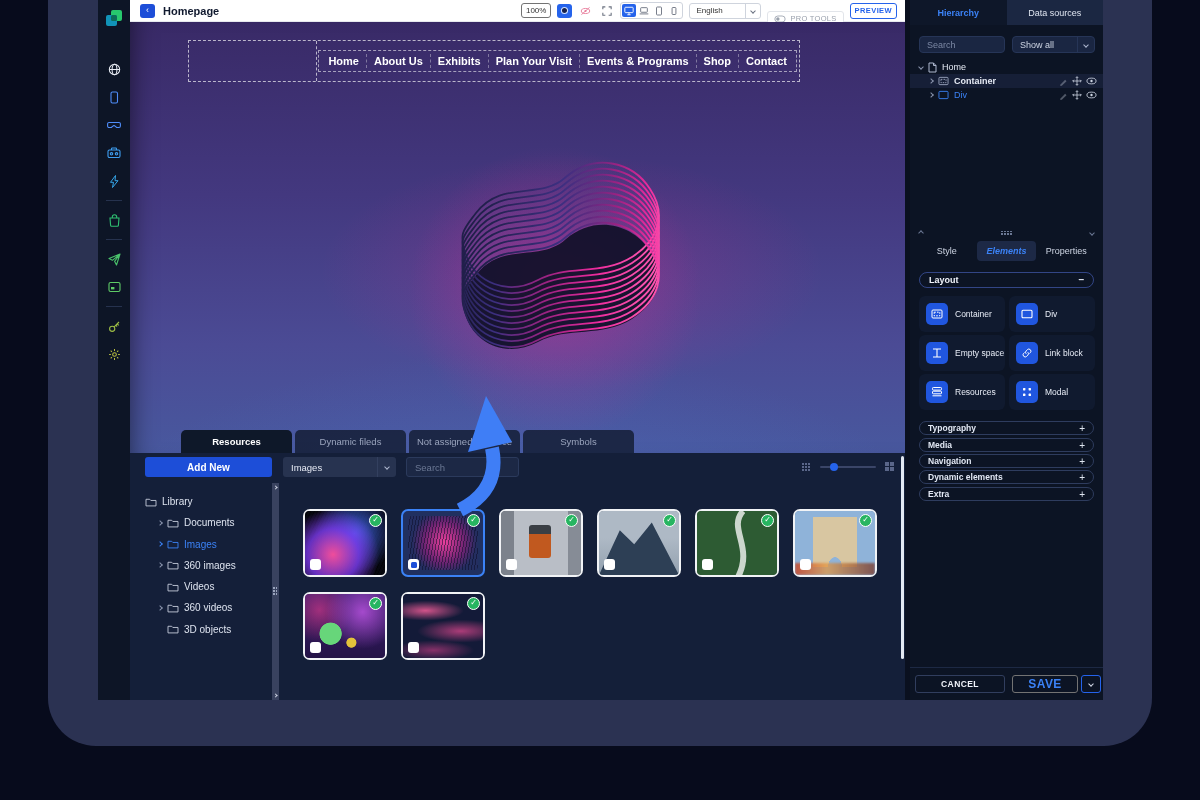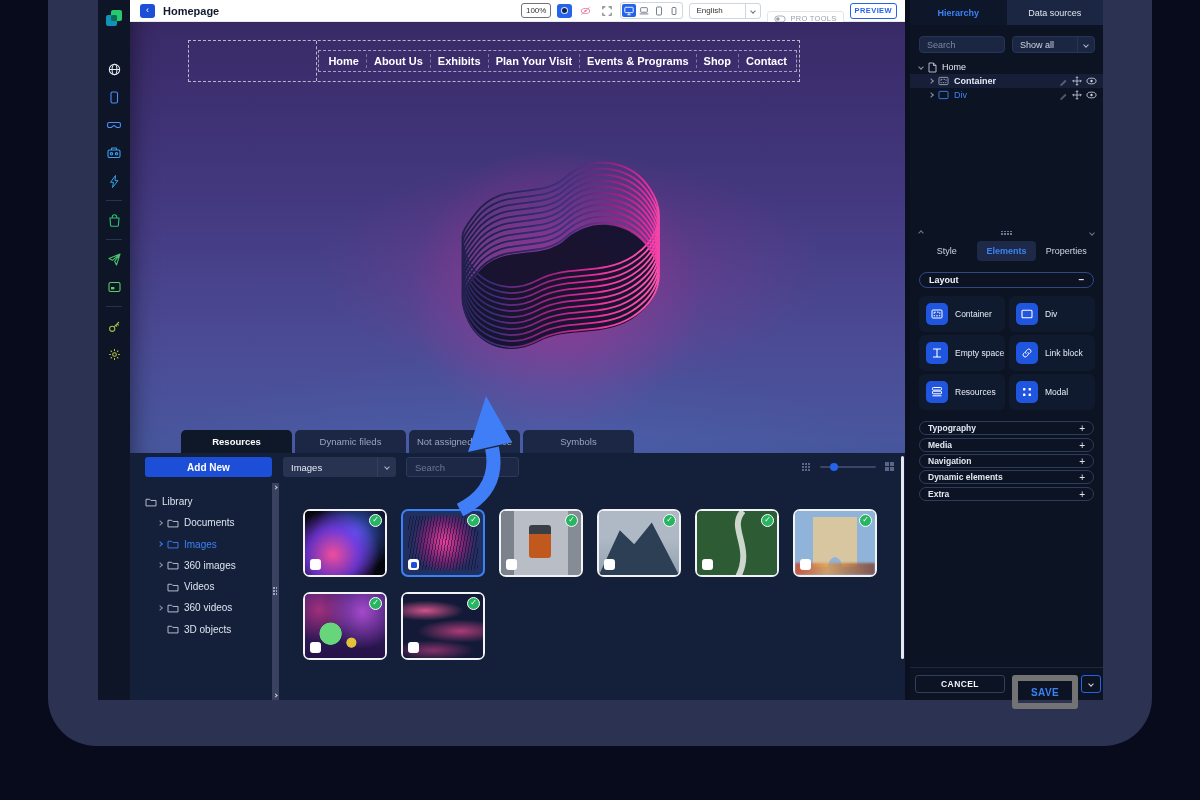--- a/index.html
+++ b/index.html
@@ -137,35 +137,35 @@
   .hrow .name.blue { color:#3b82f6; }
   .hrow .rowtools { position:absolute; right:6px; display:flex; gap:4px; align-items:center; }
 
   .rp-divider { position:absolute; left:0; top:226px; width:193px; height:14px; display:flex; align-items:center; justify-content:space-between; padding:0 9px; }
   .rp-divider .chev { border-color:#6b7894; }
   .gripdots { width:11px; height:5px; display:grid; grid-template-columns:repeat(4,3px); grid-template-rows:repeat(2,2.5px); }
   .gripdots i { width:1.5px; height:1.5px; background:#6b7894; }
 
   .insp-tabs { position:absolute; left:7px; right:7px; top:241px; height:20px; display:flex; }
   .insp-tab { flex:1; border:none; background:transparent; color:#cfd6e4; font-size:9px; cursor:pointer; border-radius:4px; }
-  .insp-tab.active { background:#1d2946; color:#3b82f6; font-weight:bold; }
+  .insp-tab.active { background:#1d2946; color:#3b82f6; font-weight:bold;font-style:italic; }
 
   .sec-pill { position:absolute; left:9px; width:175px; height:16px; border:1px solid rgba(88,118,230,.5); border-radius:9px; display:flex; align-items:center; padding:0 9px; color:#f0f3fa; font-size:9px; font-weight:bold; cursor:pointer; }
   .sec-pill .sign { margin-left:auto; font-weight:bold; color:#dfe5f0; font-size:10px; line-height:10px; }
 
   .cards { position:absolute; left:9px; top:296px; width:176px; display:grid; grid-template-columns:repeat(2,86px); gap:3px 4px; }
   .card { height:36px; background:#101a2f; border:none; border-radius:6px; display:flex; align-items:center; padding-left:7px; gap:7px; cursor:pointer; color:#e8edf7; font-size:8.5px; }
   .card .cicon { width:22px; height:22px; background:#2056df; border-radius:5px; display:flex; align-items:center; justify-content:center; flex:none; }
 
   .col-pill { position:absolute; left:9px; width:175px; height:14px; border:1px solid #2e3c5e; border-radius:8px; display:flex; align-items:center; padding:0 8px; color:#e2e8f4; font-size:8.5px; font-weight:bold; cursor:pointer; }
   .col-pill .sign { margin-left:auto; font-size:10px; color:#dfe5f0; font-weight:normal; }
 
   .rp-footer { position:absolute; left:0; bottom:0; width:193px; height:33px; border-top:1px solid #1d2944; }
   .cancelbtn { position:absolute; left:5px; top:7px; width:90px; height:18px; background:transparent; border:1px solid #313e5e; border-radius:3px; color:#f0f3fa; font-size:8.5px; font-weight:bold; letter-spacing:.4px; cursor:pointer; }
-  .savebtn { position:absolute; left:102px; top:7px; width:66px; height:34px; background:transparent; border:6px solid #737373; border-radius:3px; color:#3b82f6; font-size:10px; font-weight:bold; letter-spacing:.4px; cursor:pointer; }
+  .savebtn { position:absolute; left:102px; top:7px; width:66px; height:18px; background:transparent; border:1px solid #737373; border-radius:3px; color:#3b82f6; font-size:12px; font-weight:bold; letter-spacing:.4px; cursor:pointer; }
   .savechev { position:absolute; left:171px; top:7px; width:20px; height:18px; background:transparent; border:1px solid #2563eb; border-radius:3px; cursor:pointer; display:flex; align-items:center; justify-content:center; }
   .savechev .chev { border-color:#cfd6e4; }
 
   svg { display:block; }
 </style>
 </head>
 <body>
 
 <div class="stage">
   <div class="tablet"></div>

